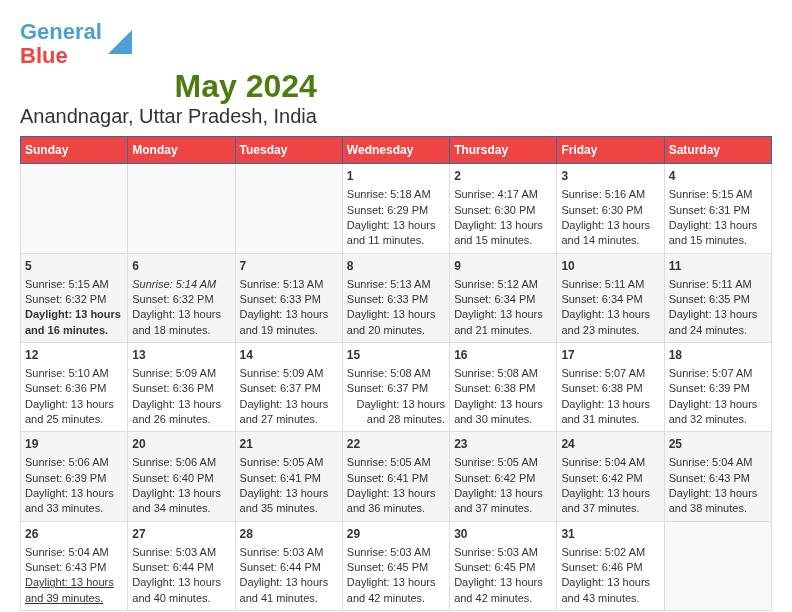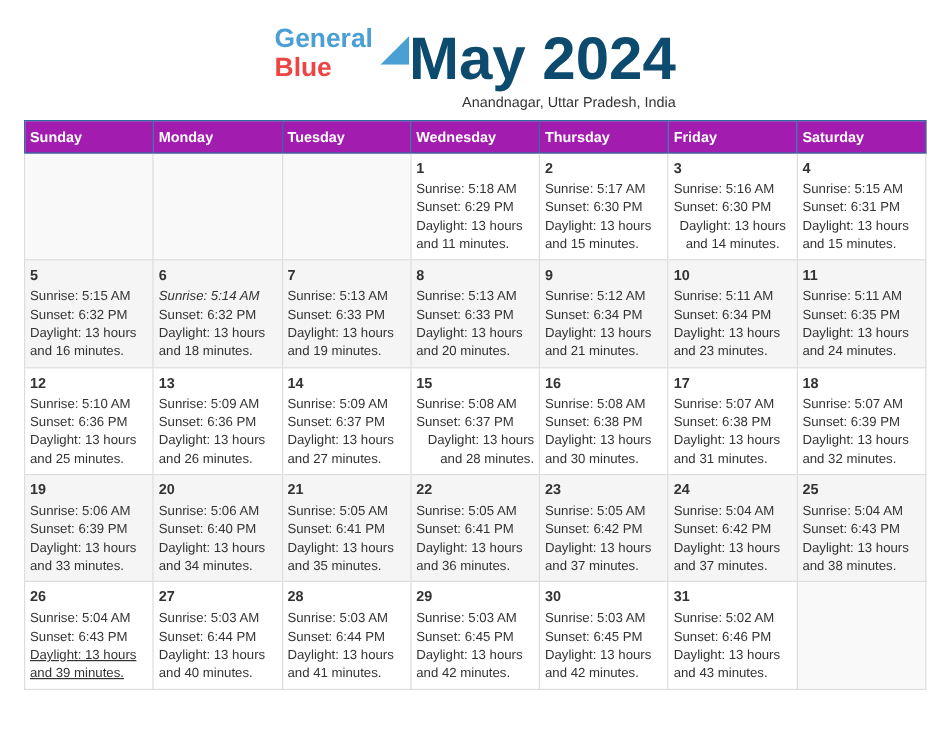--- a/index.html
+++ b/index.html
@@ -5,57 +5,58 @@
     * { box-sizing: border-box; margin: 0; padding: 0; }
     body {
       font-family: Arial, sans-serif;
       background: #fff;
       width: 792px;
       min-height: 612px;
       padding: 20px;
     }
     .header-section {
       display: flex;
-      justify-content: center;
+      justify-content: flex-start;
       align-items: flex-start;
       margin-bottom: 8px;
+      flex-direction: column;
     }
     .logo {
       display: flex;
       flex-direction: column;
       align-items: flex-start;
     }
     .logo-text {
       font-size: 22px;
       font-weight: bold;
       color: #1a3a5c;
       line-height: 1.1;
     }
     .logo-text span {
       color: #4a9fd4;
     }
     .title-block {
       text-align: right;
     }
     .main-title {
-      font-size: 50px;
+      font-size: 32px;
       font-weight: bold;
-      color: #0c4a6e;
+      color: #4d7c0f;
     }
     .subtitle {
-      font-size: 12px;
+      font-size: 20px;
       color: #333;
     }
     table {
       width: 100%;
       border-collapse: collapse;
       font-size: 11px;
     }
     thead tr {
-      background-color: #a21caf;
+      background-color: #ef4444;
       color: #fff;
     }
     thead th {
       padding: 6px 4px;
       text-align: left;
       font-size: 12px;
       font-weight: bold;
       border: 1px solid #2e6da4;
     }
     tbody tr {
@@ -124,43 +125,43 @@
         <td class="empty-cell"></td>
         <td class="empty-cell"></td>
         <td>
           <span class="day-num">1</span>
           <span style="display: block;">Sunrise: 5:18 AM</span>
           <span style="display: block;">Sunset: 6:29 PM</span>
           <span style="display: block;">Daylight: 13 hours and 11 minutes.</span>
         </td>
         <td>
           <span class="day-num">2</span>
-          <span style="display: block;">Sunrise: 5:17 AM</span>
+          <span style="display: block;">Sunrise: 4:17 AM</span>
           <span style="display: block;">Sunset: 6:30 PM</span>
           <span style="display: block;">Daylight: 13 hours and 15 minutes.</span>
         </td>
         <td>
           <span class="day-num">3</span>
           <span style="display: block;">Sunrise: 5:16 AM</span>
           <span style="display: block;">Sunset: 6:30 PM</span>
-          <span style="display: block; text-align: center;">Daylight: 13 hours and 14 minutes.</span>
+          <span style="display: block;">Daylight: 13 hours and 14 minutes.</span>
         </td>
         <td>
           <span class="day-num">4</span>
           <span style="display: block;">Sunrise: 5:15 AM</span>
           <span style="display: block;">Sunset: 6:31 PM</span>
           <span style="display: block;">Daylight: 13 hours and 15 minutes.</span>
         </td>
       </tr>
       <tr>
         <td>
           <span class="day-num">5</span>
           <span style="display: block;">Sunrise: 5:15 AM</span>
           <span style="display: block;">Sunset: 6:32 PM</span>
-          <span style="display: block;">Daylight: 13 hours and 16 minutes.</span>
+          <span style="display: block; font-weight: bold;">Daylight: 13 hours and 16 minutes.</span>
         </td>
         <td>
           <span class="day-num">6</span>
           <span style="display: block; font-style: italic;">Sunrise: 5:14 AM</span>
           <span style="display: block;">Sunset: 6:32 PM</span>
           <span style="display: block;">Daylight: 13 hours and 18 minutes.</span>
         </td>
         <td>
           <span class="day-num">7</span>
           <span style="display: block;">Sunrise: 5:13 AM</span>

